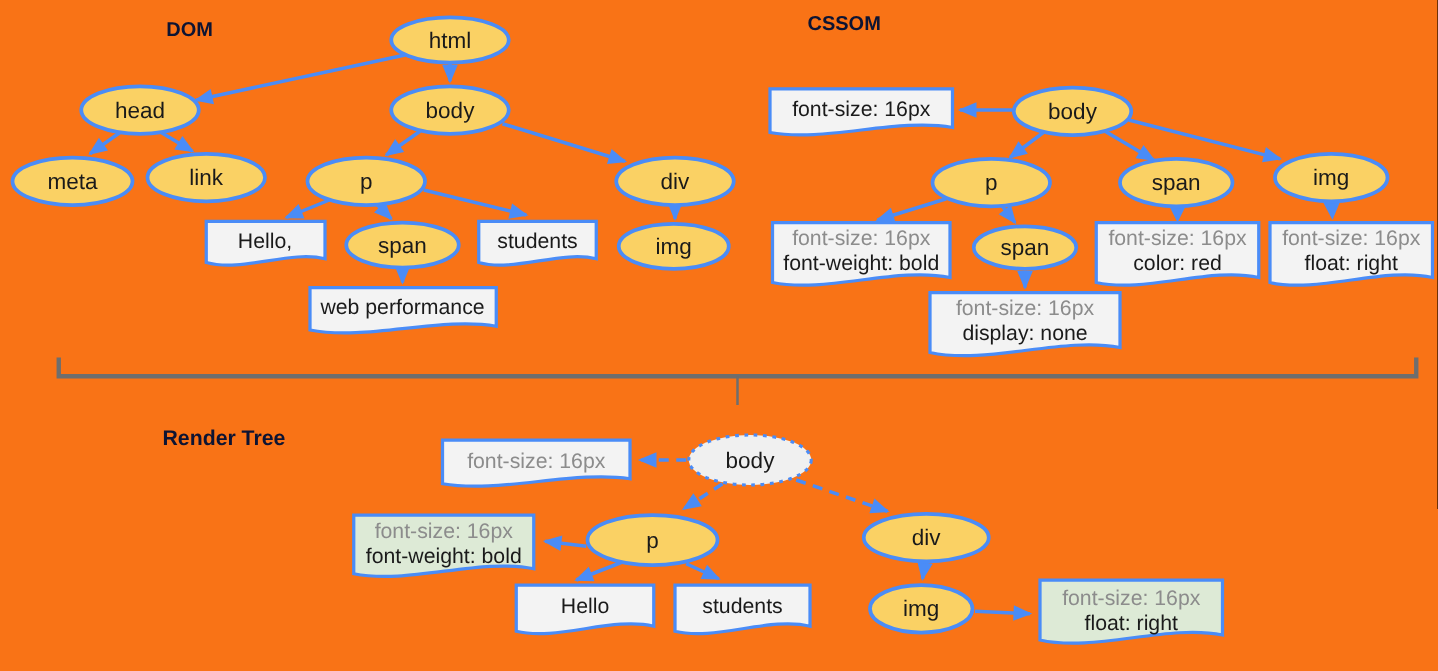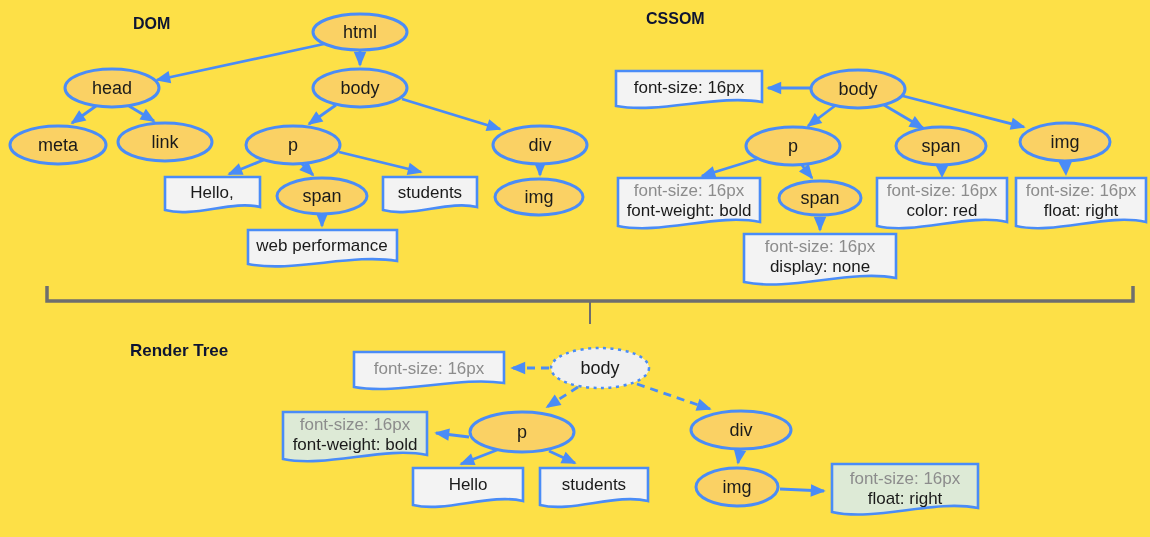--- a/index.html
+++ b/index.html
@@ -1,20 +1,20 @@
 <!DOCTYPE html>
 <html><head>
 <meta charset="utf-8">
 <style>
   html, body { margin: 0; padding: 0; background: #000; }
   .stage {
     position: relative;
     width: 1150px;
     height: 537px;
-    background: #fde047;
+    background: #f97316;
     overflow: hidden;
     font-family: "Liberation Sans", sans-serif;
   }
   svg text {
     font-family: "Liberation Sans", "DejaVu Sans", sans-serif;
   }
   .node-label { font-size: 18px; fill: #1a1a1a; }
   .box-text   { font-size: 17px; fill: #1a1a1a; }
   .box-text-gray { font-size: 17px; fill: #8c8c8c; }
   .tree-title { font-size: 16px; font-weight: bold; fill: #0d1433; }

